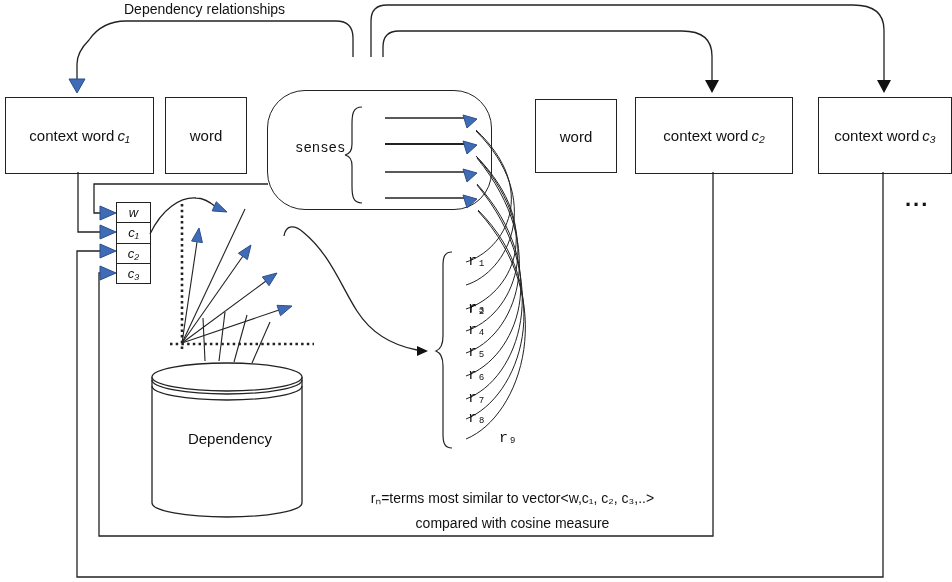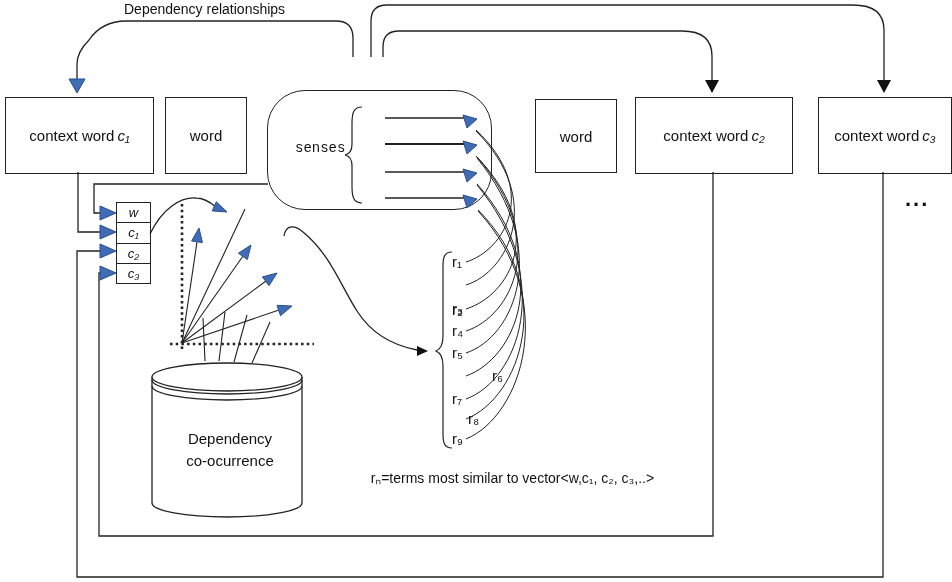--- a/index.html
+++ b/index.html
@@ -14,22 +14,22 @@
   }
   .box .sym { font-style:italic; margin-left:3px; }
   .lbl { position:absolute; font-size:14px; white-space:nowrap; z-index:3; }
   .rounded { border-radius:38px; }
   svg.overlay { position:absolute; left:0; top:0; z-index:2; pointer-events:none; }
   .vstack { position:absolute; left:116px; top:202px; width:33px; border:1.4px solid #222;
             background:#fff; z-index:1; }
   .vrow { height:19.3px; border-bottom:1.4px solid #222; display:flex; align-items:center;
           justify-content:center; font-size:13px; font-style:italic; }
   .vrow:last-child { border-bottom:none; }
-  .rlist-item { position:absolute; left:452px; font-size:15px; z-index:3; white-space:nowrap; }
-  .center2 { text-align:center; line-height:25px; }
+  .rlist-item { position:absolute; left:468px; font-size:15px; z-index:3; white-space:nowrap;font-family:Liberation Mono, monospace; }
+  .center2 { text-align:center; line-height:25px;margin-top:20px; }
   .dbtext { position:absolute; left:152px; top:428px; width:156px; text-align:center;
             line-height:22px; font-size:15px; z-index:3; }
   .dots { position:absolute; left:905px; top:186px; font-size:22px; font-weight:bold;
           letter-spacing:2px; z-index:3; }
 </style>
 </head>
 <body>
 
 <div id="stage">
 
@@ -69,32 +69,32 @@
     <div class="vrow">c₁</div>
     <div class="vrow">c₂</div>
     <div class="vrow">c₃</div>
   </div>
 
   <div class="rlist-item" style="top:253px;">r₁</div>
   <div class="rlist-item" style="top:276px;margin-top:25px;">r₂</div>
   <div class="rlist-item" style="top:300px;text-align:center;">r₃</div>
   <div class="rlist-item" style="top:322px;">r₄</div>
   <div class="rlist-item" style="top:344px;">r₅</div>
-  <div class="rlist-item" style="top:367px;margin-left:40px;">r₆</div>
+  <div class="rlist-item" style="top:367px;">r₆</div>
   <div class="rlist-item" style="top:390px;text-align:right;">r₇</div>
-  <div class="rlist-item" style="top:410px;margin-left:16px;">r₈</div>
-  <div class="rlist-item" style="top:430px;">r₉</div>
+  <div class="rlist-item" style="top:410px;">r₈</div>
+  <div class="rlist-item" style="top:430px;margin-left:31px;">r₉</div>
 
   <div class="dbtext">
     <div>Dependency</div>
-    <div>co-ocurrence</div>
   </div>
 
   <div class="lbl center2" style="left:330px; top:466px; width:365px; white-space:normal;">
     <div>rₙ=terms most similar to vector&lt;w,c₁, c₂, c₃,..&gt;</div>
+    <div>compared with cosine measure</div>
   </div>
 
   <svg class="overlay" width="952" height="582" viewBox="0 0 952 582">
     <g fill="none" stroke="#222" stroke-width="1.3">
 
       <g stroke-width="1.1">
         <path d="M203,318 L205,361"></path>
         <path d="M225,312 L219,361"></path>
         <path d="M247,315 L234,362"></path>
         <path d="M270,322 L252,363"></path>

